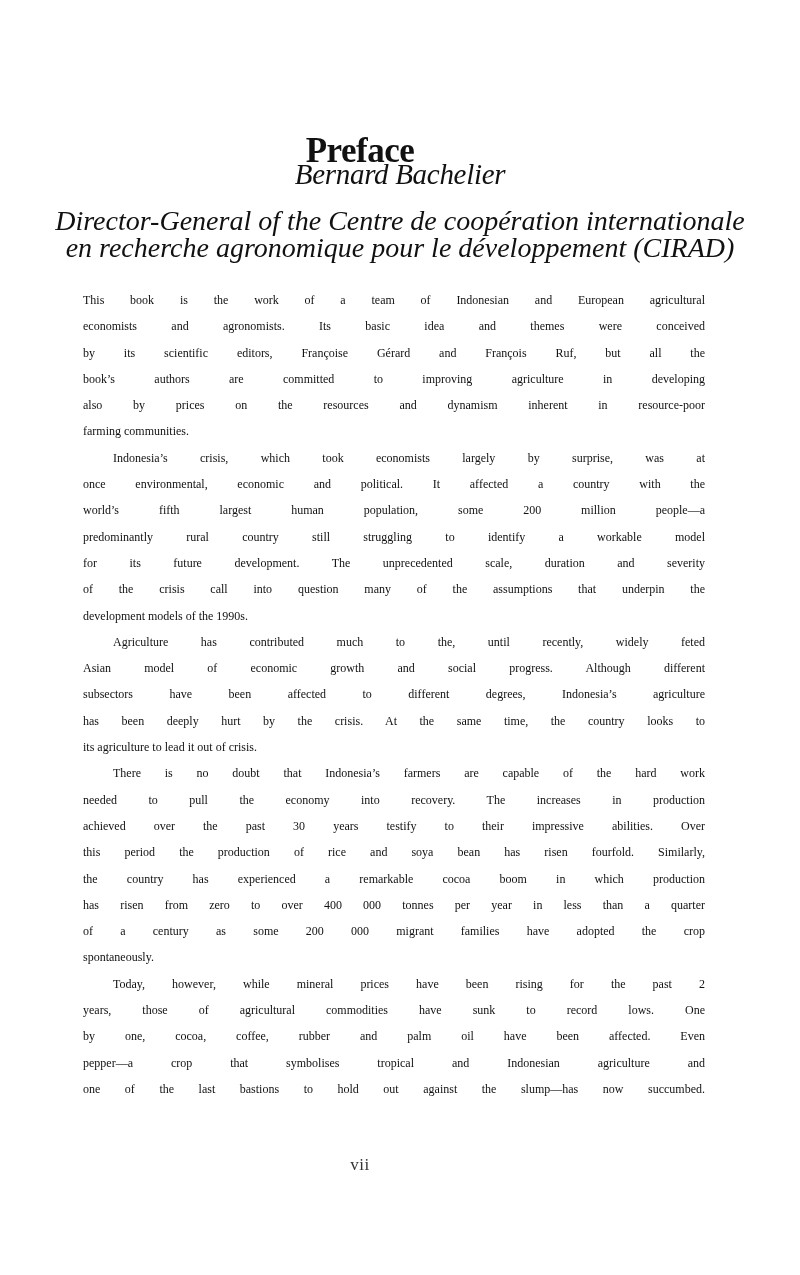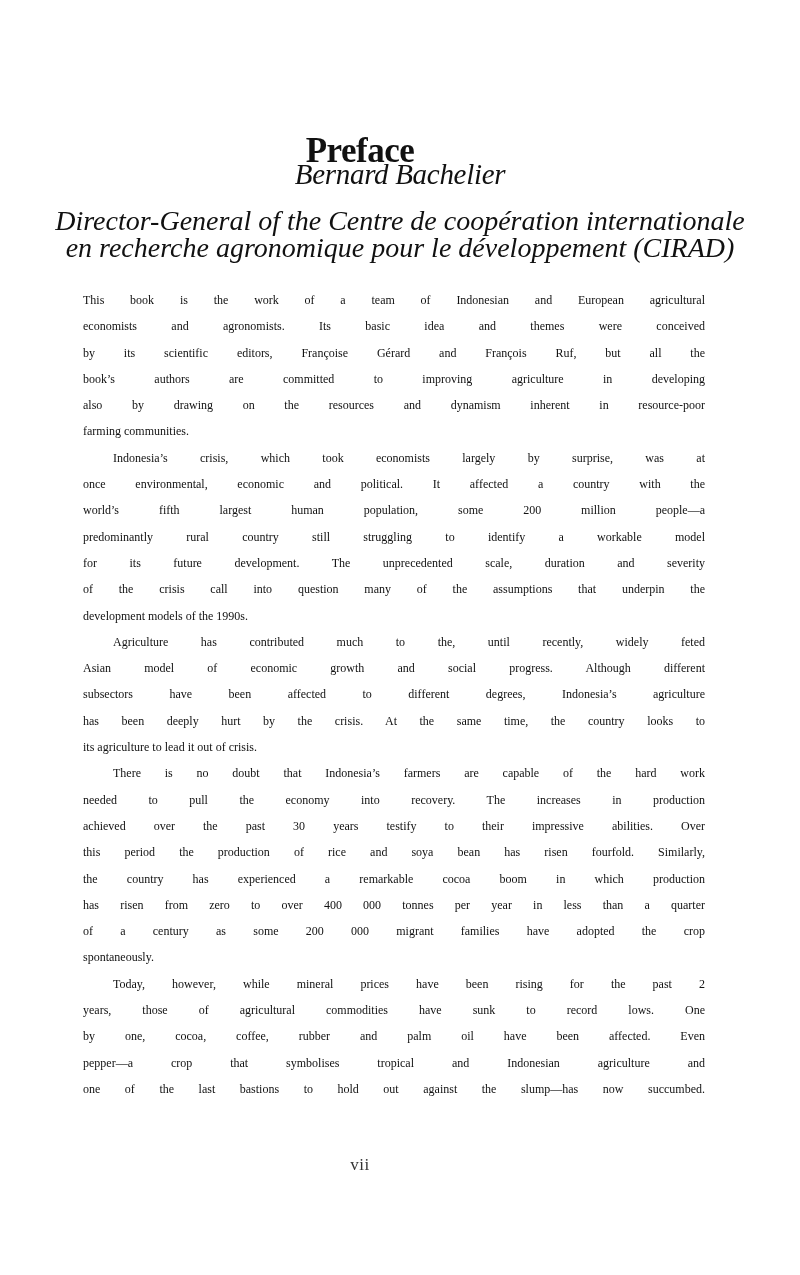--- a/index.html
+++ b/index.html
@@ -94,21 +94,21 @@
   <div>en recherche agronomique pour le développement (CIRAD)</div>
 </div>
 
 <div class="body-text">
 
   <div class="paragraph">
     <span class="line">This book is the work of a team of Indonesian and European agricultural</span>
     <span class="line">economists and agronomists. Its basic idea and themes were conceived</span>
     <span class="line">by its scientific editors, Françoise Gérard and François Ruf, but all the</span>
     <span class="line">book’s authors are committed to improving agriculture in developing</span>
-    <span class="line">also by drawing on the resources and dynamism inherent in resource-poor</span>
+    <span class="line">also by prices on the resources and dynamism inherent in resource-poor</span>
     <span class="line last">farming communities.</span>
   </div>
 
   <div class="paragraph">
     <span class="line indent">Indonesia’s crisis, which took economists largely by surprise, was at</span>
     <span class="line">once environmental, economic and political. It affected a country with the</span>
     <span class="line">world’s fifth largest human population, some 200 million people—a</span>
     <span class="line">predominantly rural country still struggling to identify a workable model</span>
     <span class="line">for its future development. The unprecedented scale, duration and severity</span>
     <span class="line">of the crisis call into question many of the assumptions that underpin the</span>

